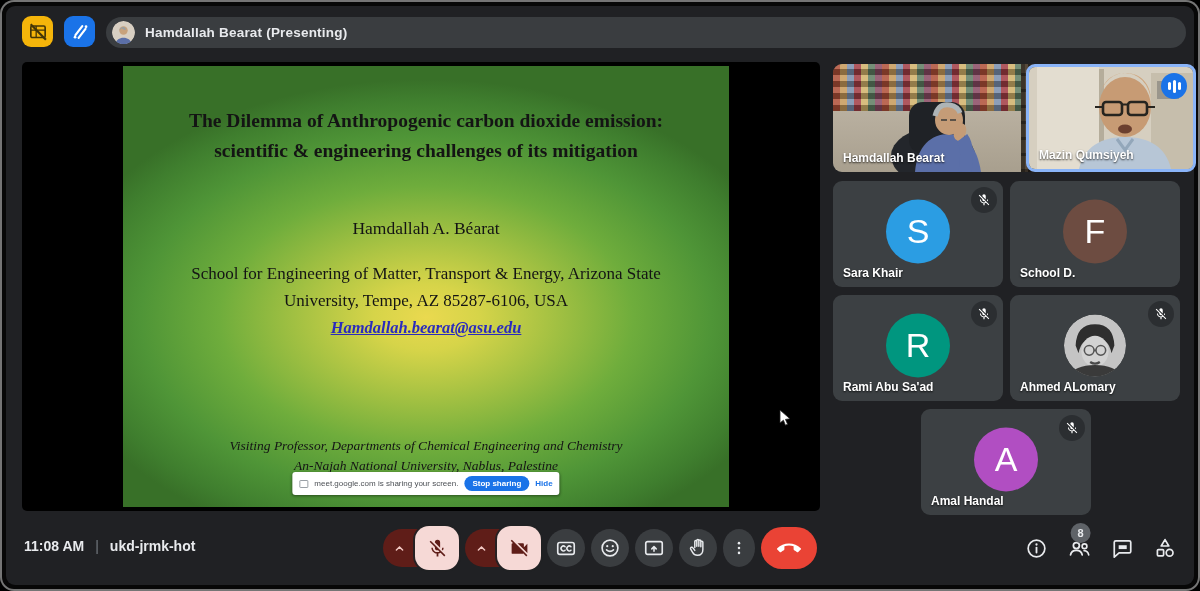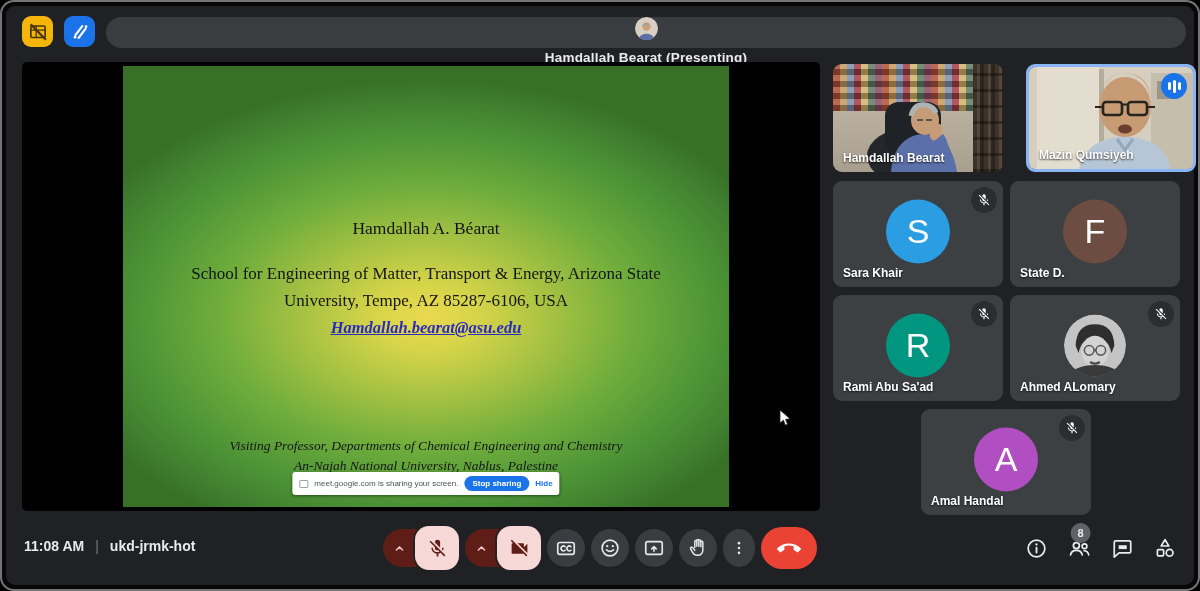--- a/index.html
+++ b/index.html
@@ -5,21 +5,21 @@
   html,body{margin:0;padding:0;background:#000;width:1200px;height:591px;overflow:hidden;
     font-family:"Liberation Sans",sans-serif;-webkit-font-smoothing:antialiased;}
   .screen{position:relative;width:1200px;height:591px;background:#070707;border-radius:14px;
     overflow:hidden;box-shadow:inset 0 0 0 2px #757575;}
   .app-bg{position:absolute;inset:6px;background:#202124;border-radius:9px;}
 
   
   .sq-btn{position:absolute;top:16px;width:31px;height:31px;border-radius:9px;display:flex;
     align-items:center;justify-content:center;cursor:pointer;}
   .present-pill{position:absolute;left:106px;top:17px;width:1080px;height:31px;border-radius:16px;
-    background:#3a3d40;display:flex;align-items:center;gap:10px;padding:0 6px;box-sizing:border-box;flex-direction:column;}
+    background:#3a3d40;display:flex;align-items:center;gap:10px;padding:0 6px;box-sizing:border-box;}
   .present-pill .avatar{width:23px;height:23px;border-radius:50%;overflow:hidden;flex:0 0 auto;}
   .present-pill .label{color:#e8eaed;font-size:13.5px;font-weight:700;letter-spacing:.2px;}
 
   
   .stage{position:absolute;left:22px;top:62px;width:798px;height:449px;background:#000;border-radius:5px;}
   .slide{position:absolute;left:101px;top:4px;width:606px;height:441px;
     background:radial-gradient(ellipse 62% 54% at 50% 57%, #ead94f 0%, #d6d449 14%, #a9c343 32%,
       #6fad3c 55%, #4f9537 76%, #3f7e2e 92%, #387028 100%);
     font-family:"Liberation Serif",serif;color:#141414;}
   .slide .t{position:absolute;left:0;right:0;text-align:center;}
@@ -115,20 +115,24 @@
         <circle cx="12" cy="10" r="4.4" fill="#c8a27c"></circle>
         <path d="M12 6.2c-2.6 0-4.2 1.6-4.3 3.4 1.4-.6 2.2-2 2.2-2s1.6 1.6 4.4 1.8c.2-1.8-.7-3.2-2.3-3.2z" fill="#9aa0a3"></path>
         <path d="M3.5 24c.8-4.4 4.3-6.6 8.5-6.6s7.7 2.2 8.5 6.6z" fill="#5b6fa8"></path>
       </svg>
     </span>
     <span class="label">Hamdallah Bearat (Presenting)</span>
   </div>
 
   <div class="stage">
     <div class="slide">
+      <div class="t slide-title">
+        <div>The Dilemma of Anthropogenic carbon dioxide emission:</div>
+        <div>scientific &amp; engineering challenges of its mitigation</div>
+      </div>
       <div class="t slide-author">Hamdallah A. Béarat</div>
       <div class="t slide-affil">
         <div>School for Engineering of Matter, Transport &amp; Energy, Arizona State</div>
         <div>University, Tempe, AZ 85287-6106, USA</div>
       </div>
       <div class="t slide-email">
         <span>Hamdallah.bearat@asu.edu</span>
       </div>
       <div class="t slide-footer">
         <div>Visiting Professor, Departments of Chemical Engineering and Chemistry</div>
@@ -139,21 +143,21 @@
         <span class="msg">meet.google.com is sharing your screen.</span>
         <span class="stop" style="background-color: rgb(26, 115, 232);">Stop sharing</span>
         <span class="hide">Hide</span>
       </div>
     </div>
     <svg class="cursor" viewBox="0 0 12 18">
       <path d="M1 1 L1 14 L4.4 11.2 L6.4 16.2 L8.6 15.2 L6.5 10.4 L11 9.8 Z" fill="#fff" stroke="#222" stroke-width="0.8"></path>
     </svg>
   </div>
 
-  <div class="tile" style="left:833px;top:64px;width:170px;height:108px;">
+  <div class="tile" style="left:833px;top:64px;width:170px;height:108px;padding-left:48px;">
     <div class="hb-mosaic"></div>
     <div class="hb-wall"></div>
     <div class="hb-shelf"></div>
     <svg class="person-svg" viewBox="0 0 170 108">
       <ellipse cx="76" cy="92" rx="42" ry="28" fill="#23262b"></ellipse>
       <rect x="52" y="38" width="56" height="52" rx="14" fill="#1f2226"></rect>
       <path d="M58 108 c2-26 16-38 34-38 16 0 28 12 32 38z" fill="#5b6fa8"></path>
       <ellipse cx="92" cy="56" rx="14" ry="15" fill="#c59c77"></ellipse>
       <path d="M78 52 q3-13 15-11 q8 1.5 10 8" stroke="#aeb4b6" stroke-width="5" fill="none"></path>
       <path d="M84 56 h6 m3 0 h6" stroke="#3a3a3a" stroke-width="1.6"></path>
@@ -196,21 +200,21 @@
     <div class="letter-avatar" style="background-color: rgb(43, 157, 227);">
       <span>S</span>
     </div>
     <span class="tile-name">Sara Khair</span>
   </div>
 
   <div class="tile" style="left:1010px;top:181px;width:170px;height:106px;">
     <div class="letter-avatar" style="background-color: rgb(109, 76, 65);">
       <span>F</span>
     </div>
-    <span class="tile-name">State D.</span>
+    <span class="tile-name">School D.</span>
   </div>
 
   <div class="tile" style="left:833px;top:295px;width:170px;height:106px;">
     <div class="mute-badge">
       <svg width="14" height="14" viewBox="0 0 24 24">
           <path fill="#fff" d="M19 11h-1.7c0 .74-.16 1.43-.43 2.05l1.23 1.23c.56-.98.9-2.09.9-3.28zm-4.02.17c0-.06.02-.11.02-.17V5a3 3 0 0 0-6 0v.18l5.98 5.99zM4.27 3 3 4.27l6.01 6.01V11a3 3 0 0 0 3 3c.23 0 .44-.03.65-.08l1.66 1.66c-.71.33-1.5.52-2.31.52-2.76 0-5.3-2.1-5.3-5.1H5c0 3.41 2.72 6.23 6 6.72V21h2v-3.28c.91-.13 1.77-.45 2.54-.9L19.73 21 21 19.73 4.27 3z"></path>
         </svg>
     </div>
     <div class="letter-avatar" style="background-color: rgb(0, 150, 127);">
       <span>R</span>

